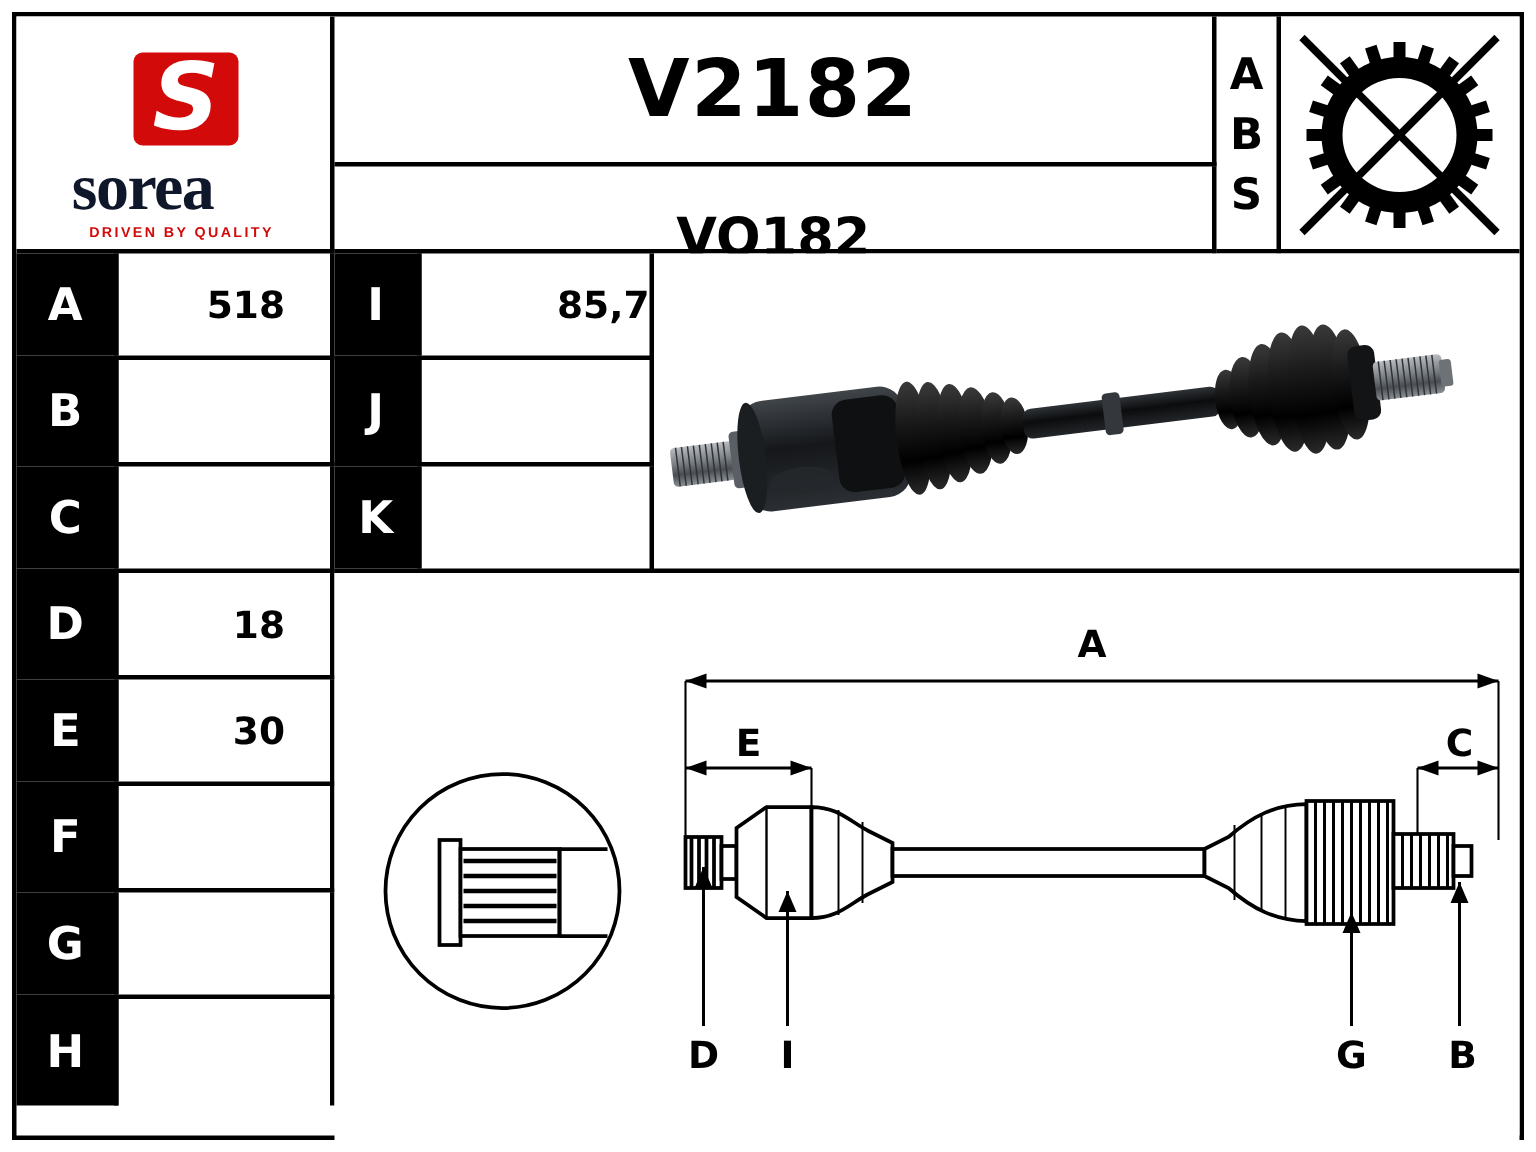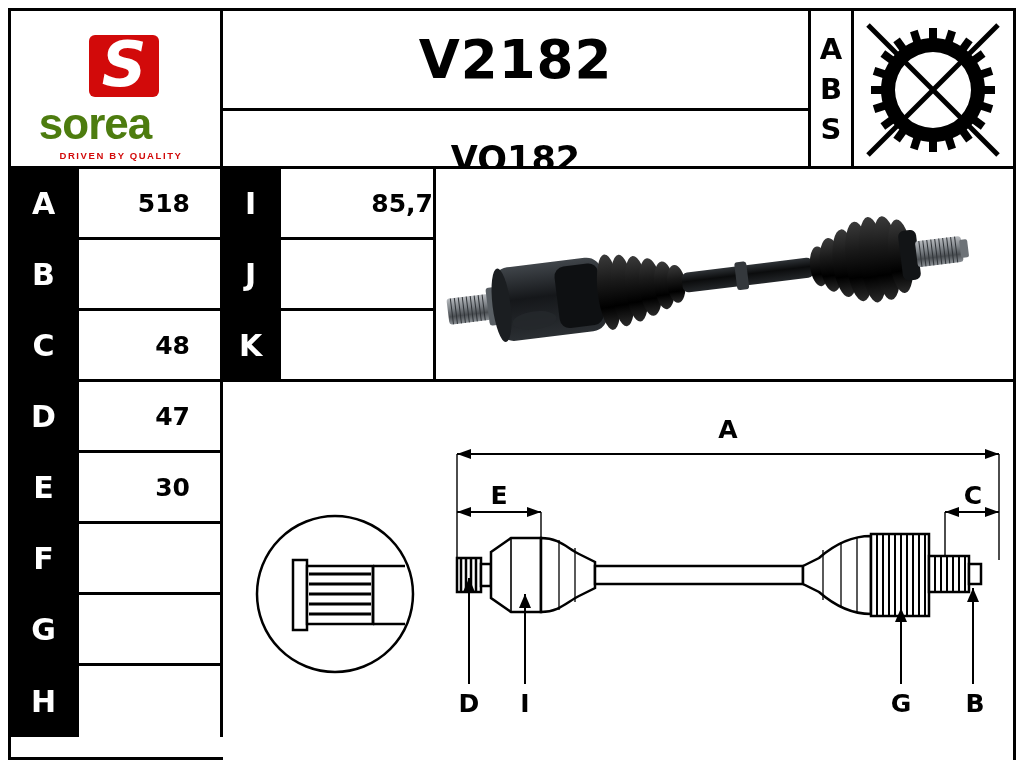--- a/index.html
+++ b/index.html
@@ -55,25 +55,25 @@
     font-weight: bold;
     font-style: italic;
     text-align: center;
     line-height: 68px;
   }
   .logo-word {
     position: absolute;
     left: 0; top: 88px;
     width: 168px;
     text-align: center;
-    font-family: Liberation Sans, sans-serif;
+    font-family: Liberation Serif, serif;
     font-size: 44px;
     font-weight: bold;
     letter-spacing: -1px;
-    color: #4d7c0f;
+    color: #0f172a;
   }
   .logo-tag {
     position: absolute;
     left: 0; top: 139px;
     width: 220px;
     text-align: center;
     font-size: 9.5px;
     font-weight: bold;
     letter-spacing: 1.6px;
     color: #d20a0a;
@@ -301,25 +301,24 @@
     <div class="spec-table">
       <div class="spec-row">
         <div class="spec-key">A</div>
         <div class="spec-val">518</div>
       </div>
       <div class="spec-row">
         <div class="spec-key">B</div>
       </div>
       <div class="spec-row">
         <div class="spec-key">C</div>
-        <div class="spec-val">48</div>
       </div>
       <div class="spec-row">
         <div class="spec-key">D</div>
-        <div class="spec-val">47</div>
+        <div class="spec-val">18</div>
       </div>
       <div class="spec-row">
         <div class="spec-key">E</div>
         <div class="spec-val">30</div>
       </div>
       <div class="spec-row">
         <div class="spec-key">F</div>
         <div class="spec-val"></div>
       </div>
       <div class="spec-row">

